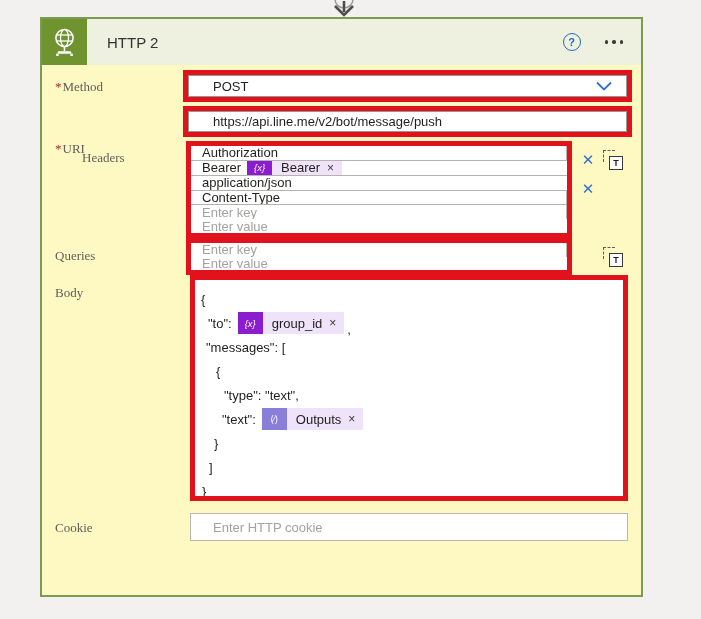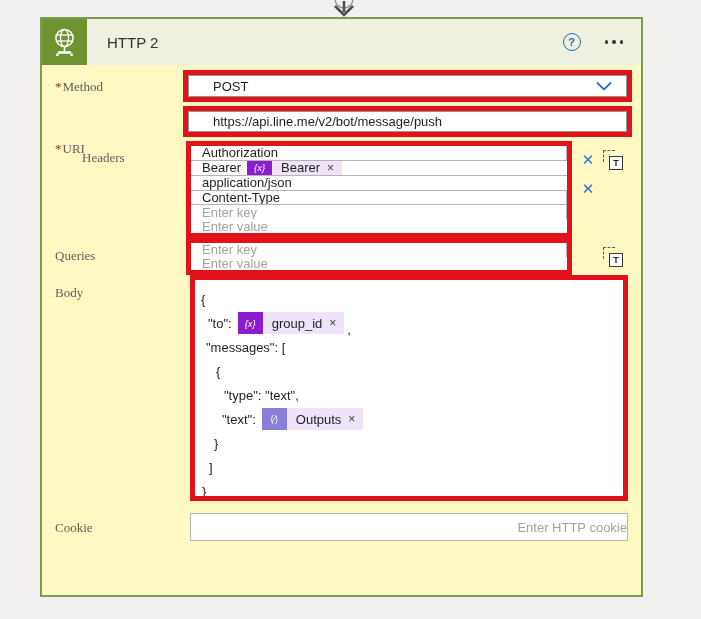--- a/index.html
+++ b/index.html
@@ -90,23 +90,22 @@
   }
 
   
   .body-editor { width:100%; height:100%; padding-top:7px; cursor:text; overflow:hidden; }
   .bline { height:24px; display:flex; align-items:center; font-size:13px; color:#201f1e; white-space:pre; }
   .bcomma { margin-left:3px; align-self:flex-end; line-height:10px; }
 
   
   .cookie-input {
     position:absolute; left:148px; top:494px; width:438px; height:28px;
-    border:1px solid #b8b6b4; padding-left:1px; font:13px "Liberation Sans", sans-serif; color:#201f1e;
+    border:1px solid #b8b6b4; padding-left:22px; font:13px "Liberation Sans", sans-serif; color:#201f1e;
     background:#fff;
-    text-align:right;
   }
 
   
   .adv-link {
     position:absolute; left:13px; top:539px; display:flex; align-items:center; gap:9px;
     color:#0b6ac1; font-size:13.5px; cursor:pointer;
   }
 </style>
 </head>
 <body>

